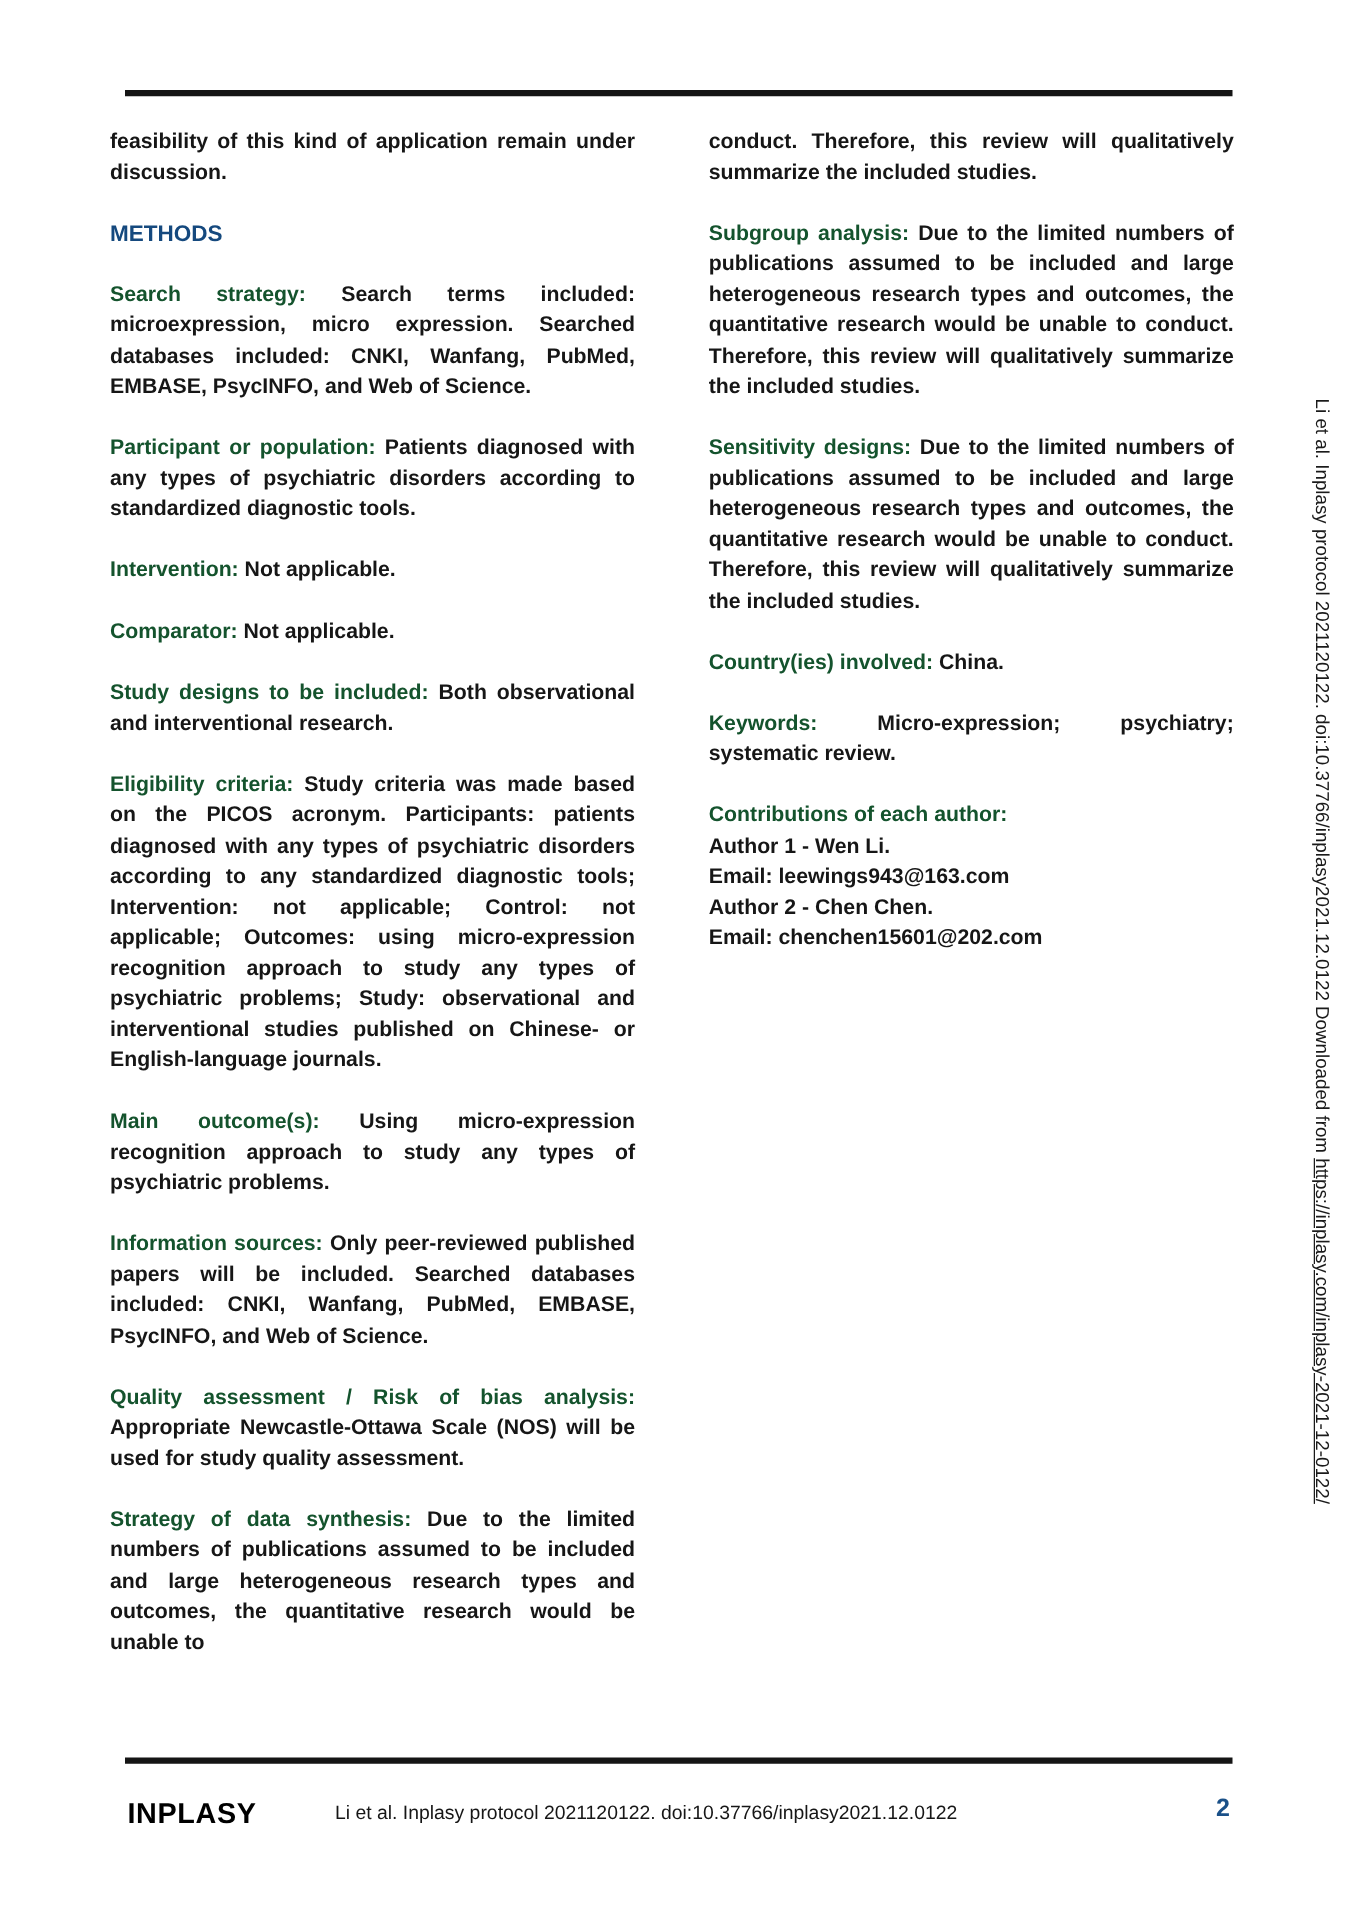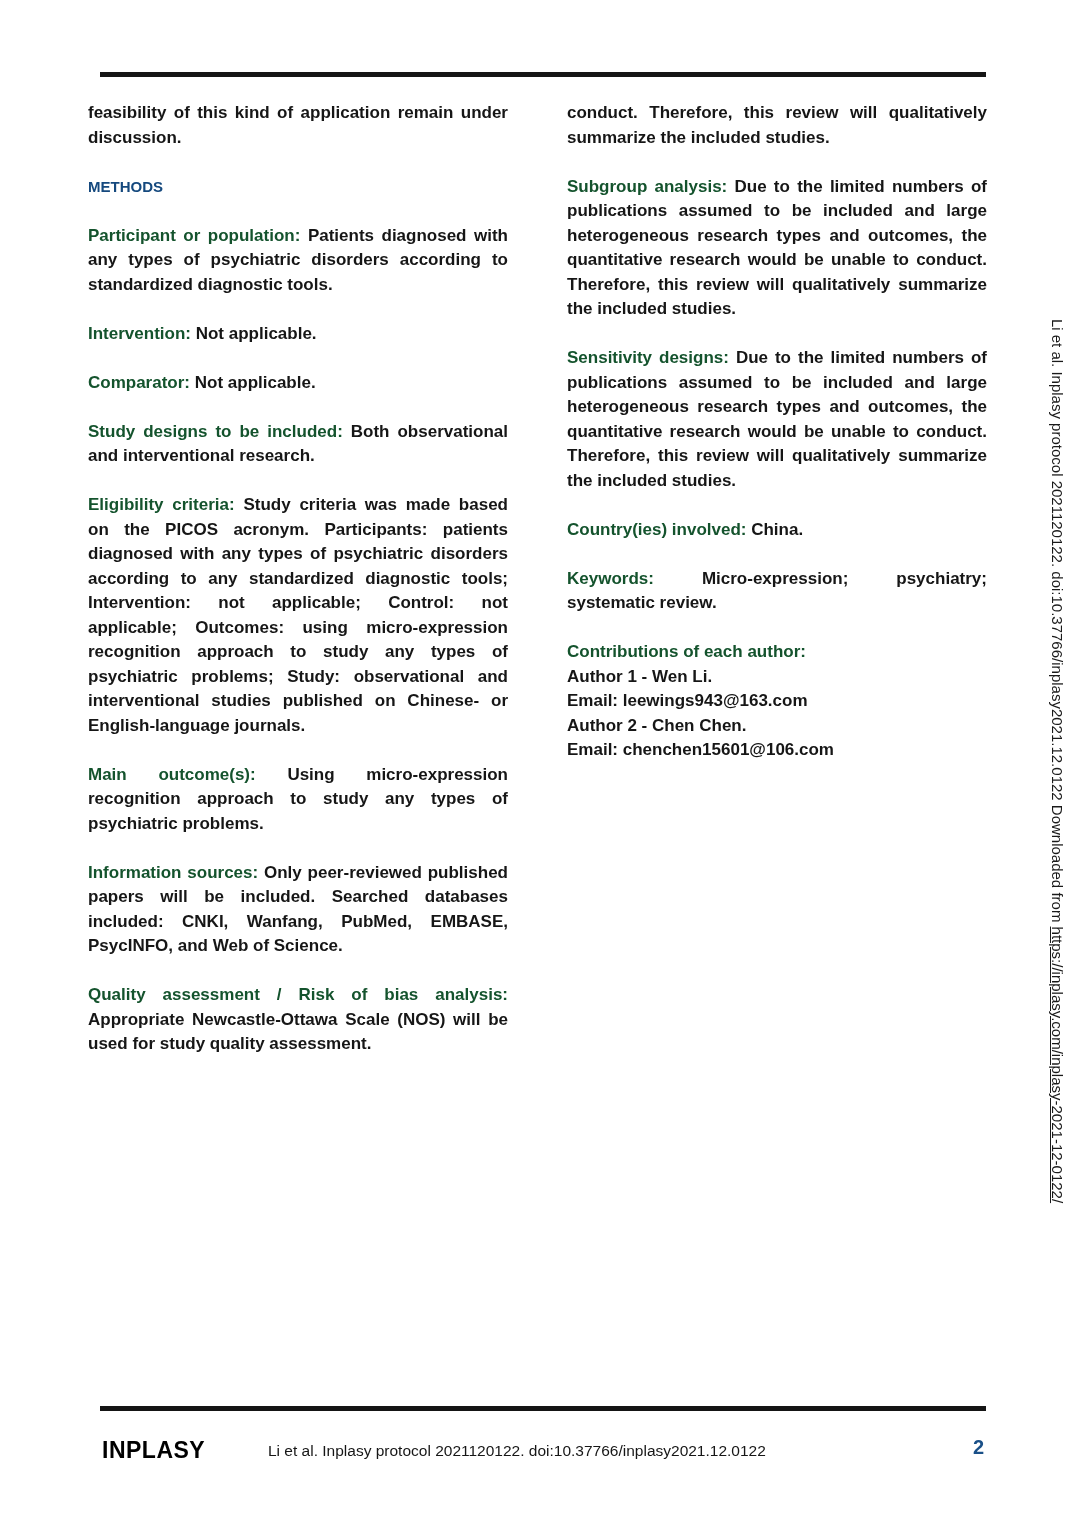--- a/index.html
+++ b/index.html
@@ -29,21 +29,21 @@
     text-align: justify;
   }
   .col-left  { left: 88px; }
   .col-right { left: 567px; }
 
   .col p { margin: 0 0 24.5px 0; }
   .lbl { color: #14532d; }
   .methods-heading {
     color: #15497e;
     font-weight: 700;
-    font-size: 15px;
+    font-size: 18px;
     margin: 0 0 24.5px 0;
     text-align: left;
   }
   .contrib { text-align: left; }
   .contrib .lbl { display: block; margin-top: 23px; }
 
   .sidebar-citation {
     position: absolute;
     left: 497px; top: 750px;
     width: 1120px; height: 22px;
@@ -86,56 +86,58 @@
 </head>
 <body>
 
 <div class="rule rule-top"></div>
 
 <div class="col col-left">
   <p><span>feasibility of this kind of application remain under discussion.</span></p>
 
   <p class="methods-heading">METHODS</p>
 
+  <p><span class="lbl">Search strategy:</span> <span>Search terms included: microexpression, micro expression. Searched databases included: CNKI, Wanfang, PubMed, EMBASE, PsycINFO, and Web of Science.</span></p>
 
   <p><span class="lbl">Participant or population:</span> <span>Patients diagnosed with any types of psychiatric disorders according to standardized diagnostic tools.</span></p>
 
   <p><span class="lbl">Intervention:</span> <span>Not applicable.</span></p>
 
   <p><span class="lbl">Comparator:</span> <span>Not applicable.</span></p>
 
   <p><span class="lbl">Study designs to be included:</span> <span>Both observational and interventional research.</span></p>
 
   <p><span class="lbl">Eligibility criteria:</span> <span>Study criteria was made based on the PICOS acronym. Participants: patients diagnosed with any types of psychiatric disorders according to any standardized diagnostic tools; Intervention: not applicable; Control: not applicable; Outcomes: using micro-expression recognition approach to study any types of psychiatric problems; Study: observational and interventional studies published on Chinese- or English-language journals.</span></p>
 
   <p><span class="lbl">Main outcome(s):</span> <span>Using micro-expression recognition approach to study any types of psychiatric problems.</span></p>
 
   <p><span class="lbl">Information sources:</span> <span>Only peer-reviewed published papers will be included. Searched databases included: CNKI, Wanfang, PubMed, EMBASE, PsycINFO, and Web of Science.</span></p>
 
   <p><span class="lbl">Quality assessment / Risk of bias analysis:</span> <span>Appropriate Newcastle-Ottawa Scale (NOS) will be used for study quality assessment.</span></p>
 
+  <p><span class="lbl">Strategy of data synthesis:</span> <span>Due to the limited numbers of publications assumed to be included and large heterogeneous research types and outcomes, the quantitative research would be unable to</span></p>
 </div>
 
 <div class="col col-right">
   <p><span>conduct. Therefore, this review will qualitatively summarize the included studies.</span></p>
 
   <p><span class="lbl">Subgroup analysis:</span> <span>Due to the limited numbers of publications assumed to be included and large heterogeneous research types and outcomes, the quantitative research would be unable to conduct. Therefore, this review will qualitatively summarize the included studies.</span></p>
 
   <p><span class="lbl">Sensitivity designs:</span> <span>Due to the limited numbers of publications assumed to be included and large heterogeneous research types and outcomes, the quantitative research would be unable to conduct. Therefore, this review will qualitatively summarize the included studies.</span></p>
 
   <p><span class="lbl">Country(ies) involved:</span> <span>China.</span></p>
 
   <p><span class="lbl">Keywords:</span> <span>Micro-expression; psychiatry; systematic review.</span></p>
 
   <p class="contrib">
     <span class="lbl">Contributions of each author:</span>
     <span>Author 1 - Wen Li.</span><br>
     <span>Email: leewings943@163.com</span><br>
     <span>Author 2 - Chen Chen.</span><br>
-    <span>Email: chenchen15601@106.com</span>
+    <span>Email: chenchen15601@202.com</span>
   </p>
 </div>
 
 <div class="sidebar-citation"><span>Li et al. Inplasy protocol 2021120122. doi:10.37766/inplasy2021.12.0122 Downloaded from </span><span class="url">https://inplasy.com/inplasy-2021-12-0122/</span></div>
 
 <div class="rule rule-bottom"></div>
 
 <div class="footer-logo">INPLASY</div>
 <div class="footer-citation">Li et al. Inplasy protocol 2021120122. doi:10.37766/inplasy2021.12.0122</div>
 <div class="footer-pagenum">2</div>

